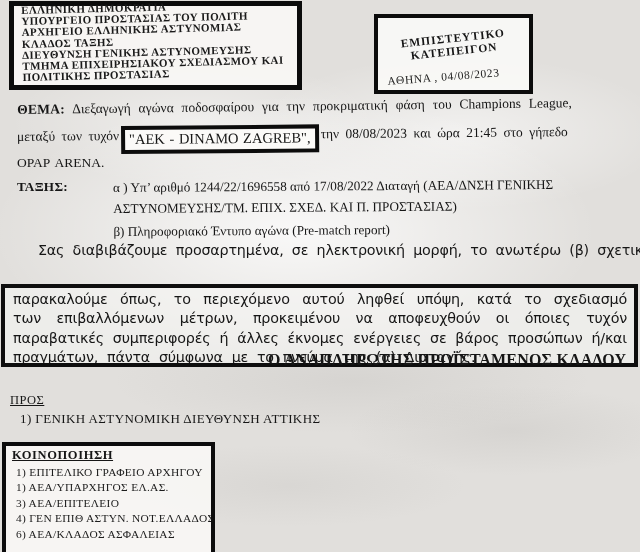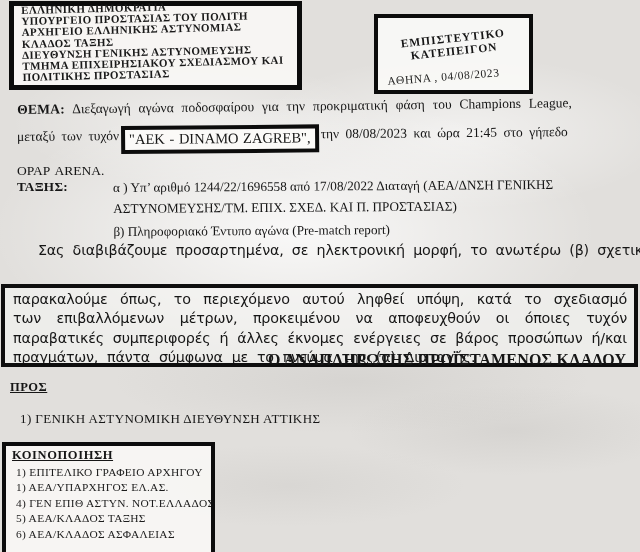--- a/index.html
+++ b/index.html
@@ -45,21 +45,21 @@
   .stamp-date{
     position:absolute;left:10px;bottom:3px;font-size:11.5px;
     transform:rotate(-4.5deg);transform-origin:left bottom;
     letter-spacing:0.6px;white-space:nowrap;color:#222;
   }
 
   .subject{position:absolute;left:17px;top:102px;width:606px;font-size:13.5px;}
   .subject .line{white-space:nowrap;}
   .subject .l1{word-spacing:4.5px;transform:rotate(-0.7deg);transform-origin:left top;}
   .subject .l2{margin-top:9px;word-spacing:3px;transform:rotate(-0.5deg);transform-origin:left top;}
-  .subject .l3{margin-top:8px;word-spacing:2px;}
+  .subject .l3{word-spacing:2px;}
   .subject b{letter-spacing:0.3px;}
   .team-box{
     display:inline-block;border:4px solid #0c0c0c;background:rgba(252,251,250,0.9);
     padding:1px 4px 2px 4px;margin:0 2px;font-size:14.5px;word-spacing:1px;
     vertical-align:-4px;
   }
 
   .references{position:absolute;left:17px;top:178px;width:600px;font-size:13.2px;}
   .ref-label{position:absolute;left:0;top:1px;font-weight:bold;letter-spacing:0.3px;}
   .ref-body{margin-left:96px;transform:rotate(-0.4deg);transform-origin:left top;}
@@ -78,22 +78,22 @@
     font-size:14.3px;line-height:19.3px;word-spacing:4.5px;
     text-align:justify;letter-spacing:-0.2px;overflow:hidden;margin-top:23px;
   }
 
   .signature-title{
     position:absolute;left:268px;top:351px;
     font-weight:bold;font-size:16px;letter-spacing:0.2px;white-space:nowrap;
   }
 
   .recipients-heading{
-    position:absolute;left:10px;top:380px;
-    font-weight:bold;font-size:12.5px;text-decoration:underline;letter-spacing:0.5px;
+    position:absolute;left:10px;top:393px;
+    font-weight:normal;font-size:12.5px;text-decoration:underline;letter-spacing:0.5px;
   }
   .recipient-item{
     position:absolute;left:20px;top:411px;font-size:13px;letter-spacing:0.4px;white-space:nowrap;
   }
 
   .cc-box{
     position:absolute;left:2px;top:442px;width:213px;height:137px;
     border:4px solid #0c0c0c;box-sizing:border-box;
     background:rgba(250,249,247,0.85);padding:2px 4px 0 6px;overflow:hidden;
   }
@@ -146,19 +146,19 @@
   <div class="signature-title serif">Ο ΑΝΑΠΛΗΡΩΤΗΣ ΠΡΟΪΣΤΑΜΕΝΟΣ ΚΛΑΔΟΥ</div>
 
   <div class="recipients-heading serif">ΠΡΟΣ</div>
   <div class="recipient-item serif">1) ΓΕΝΙΚΗ ΑΣΤΥΝΟΜΙΚΗ ΔΙΕΥΘΥΝΣΗ ΑΤΤΙΚΗΣ</div>
 
   <div class="cc-box">
     <div class="cc-heading serif">ΚΟΙΝΟΠΟΙΗΣΗ</div>
     <div class="cc-items serif">
       <div>1) ΕΠΙΤΕΛΙΚΟ ΓΡΑΦΕΙΟ ΑΡΧΗΓΟΥ</div>
       <div>1) ΑΕΑ/ΥΠΑΡΧΗΓΟΣ ΕΛ.ΑΣ.</div>
+      <div>3) ΑΕΑ/ΕΠΙΤΕΛΕΙΟ</div>
       <div>4) ΓΕΝ ΕΠΙΘ ΑΣΤΥΝ. ΝΟΤ.ΕΛΛΑΔΟΣ</div>
-      <div>5) ΑΕΑ/ΚΛΑΔΟΣ ΤΑΞΗΣ</div>
       <div>6) ΑΕΑ/ΚΛΑΔΟΣ ΑΣΦΑΛΕΙΑΣ</div>
     </div>
   </div>
 
 </div>
 
 </body></html>

